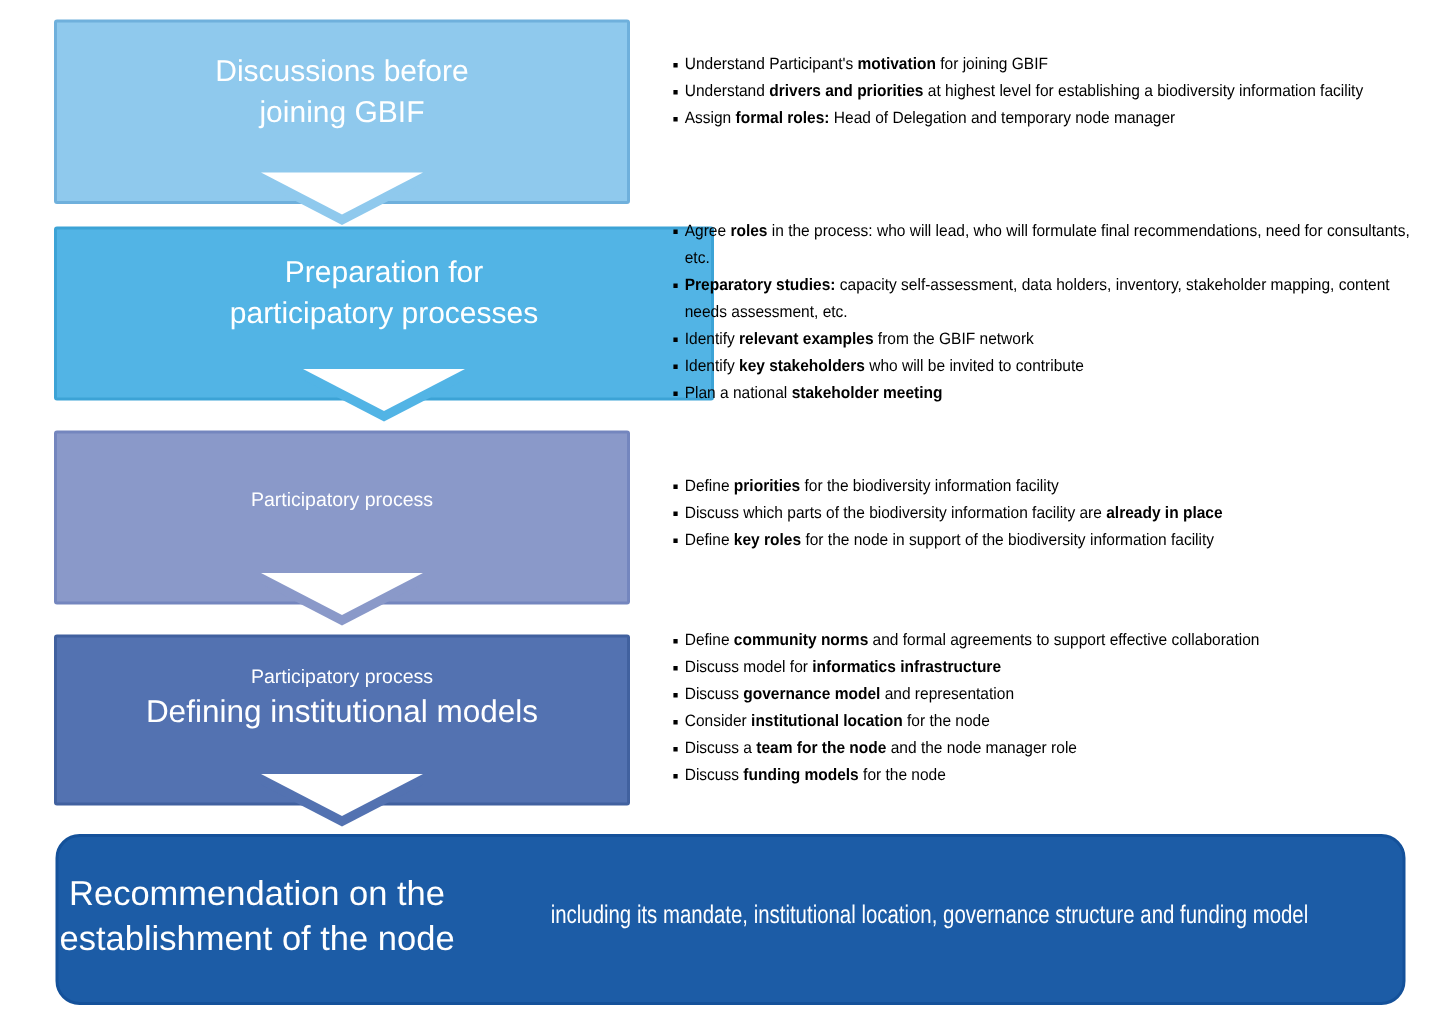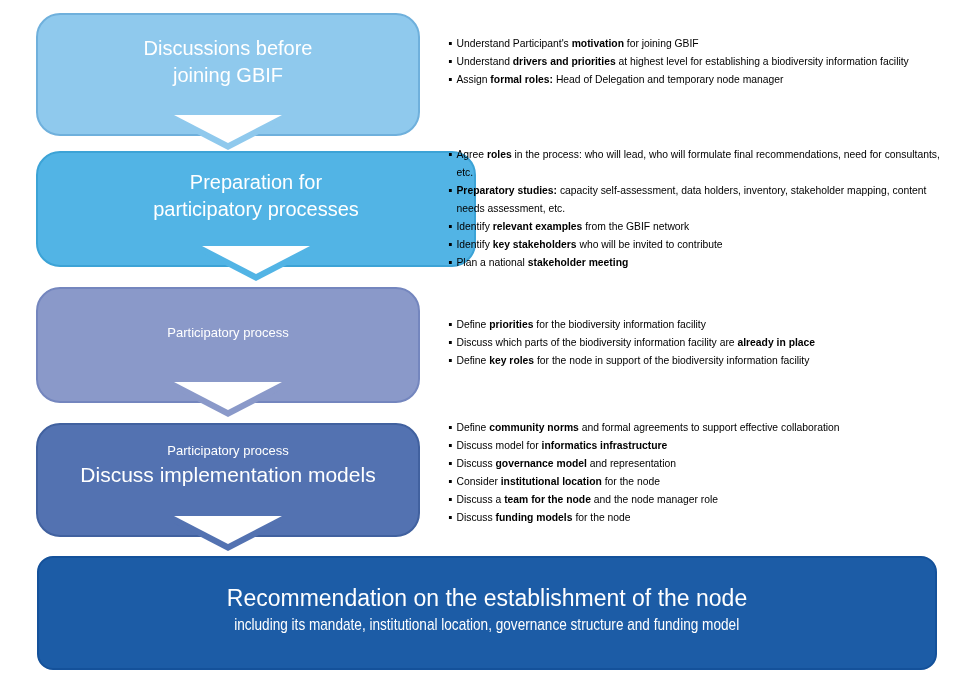--- a/index.html
+++ b/index.html
@@ -2,21 +2,21 @@
 <html><head>
 <meta charset="utf-8">
 <style>
   html,body{margin:0;padding:0;background:#fff;}
   .canvas{
     position:relative;width:967px;height:685px;background:#fff;
     font-family:"Liberation Sans",sans-serif;overflow:hidden;
   }
   
   .stage{
-    position:absolute;box-sizing:border-box;border-radius:24px;
+    position:absolute;box-sizing:border-box;border-radius:2px;
     background:var(--fill);border:2px solid var(--border);
   }
   .stage-inner{
     position:absolute;inset:0;display:flex;flex-direction:column;
     align-items:center;justify-content:center;text-align:center;color:#fff;
   }
   .t-multi{white-space:pre-line;}
   .stage1{left:36px;top:13px;width:384px;height:123px;}
   .stage2{left:36px;top:151px;width:440px;height:116px;}
   .stage3{left:36px;top:287px;width:384px;height:116px;}
@@ -35,21 +35,21 @@
   }
   .arrow-fill{bottom:-16px;border-top:28px solid var(--fill);}
   .arrow-white{bottom:-9px;border-top:28px solid #fff;}
   
   .final-box{
     position:absolute;left:37px;top:556px;width:900px;height:114px;
     box-sizing:border-box;border-radius:16px;
     background:var(--fill);border:2px solid var(--border);
   }
   .final-inner{
-    position:absolute;inset:0;display:flex;flex-direction:column;
+    position:absolute;inset:0;display:flex;flex-direction:row;
     align-items:center;justify-content:center;text-align:center;color:#fff;
     padding-bottom:6px;
   }
   .final-title{font-size:23px;line-height:30px;}
   .final-sub{
     font-size:17px;line-height:24px;white-space:nowrap;
     display:inline-block;transform:scaleX(0.8);transform-origin:center;
   }
   
   .bullets{
@@ -111,21 +111,21 @@
   </div>
   <ul class="bullets bullets-3">
       <li><span>Define </span><b>priorities</b><span> for the biodiversity information facility</span></li>
       <li><span>Discuss which parts of the biodiversity information facility are </span><b>already in place</b></li>
       <li><span>Define </span><b>key roles</b><span> for the node in support of the biodiversity information facility</span></li>
     </ul>
 
   <div class="stage stage4" style="--fill: #5372B1; --border: #41619F;">
     <div class="stage-inner">
       <div class="subtop">Participatory process</div>
-      <div class="big t-multi">Discuss implementation models</div>
+      <div class="big t-multi">Defining institutional models</div>
     </div>
     <div class="arrow arrow-fill"></div>
     <div class="arrow arrow-white"></div>
   </div>
   <ul class="bullets bullets-4">
       <li><span>Define </span><b>community norms</b><span> and formal agreements to support effective collaboration</span></li>
       <li><span>Discuss model for </span><b>informatics infrastructure</b></li>
       <li><span>Discuss </span><b>governance model</b><span> and representation</span></li>
       <li><span>Consider </span><b>institutional location</b><span> for the node</span></li>
       <li><span>Discuss a </span><b>team for the node</b><span> and the node manager role</span></li>

